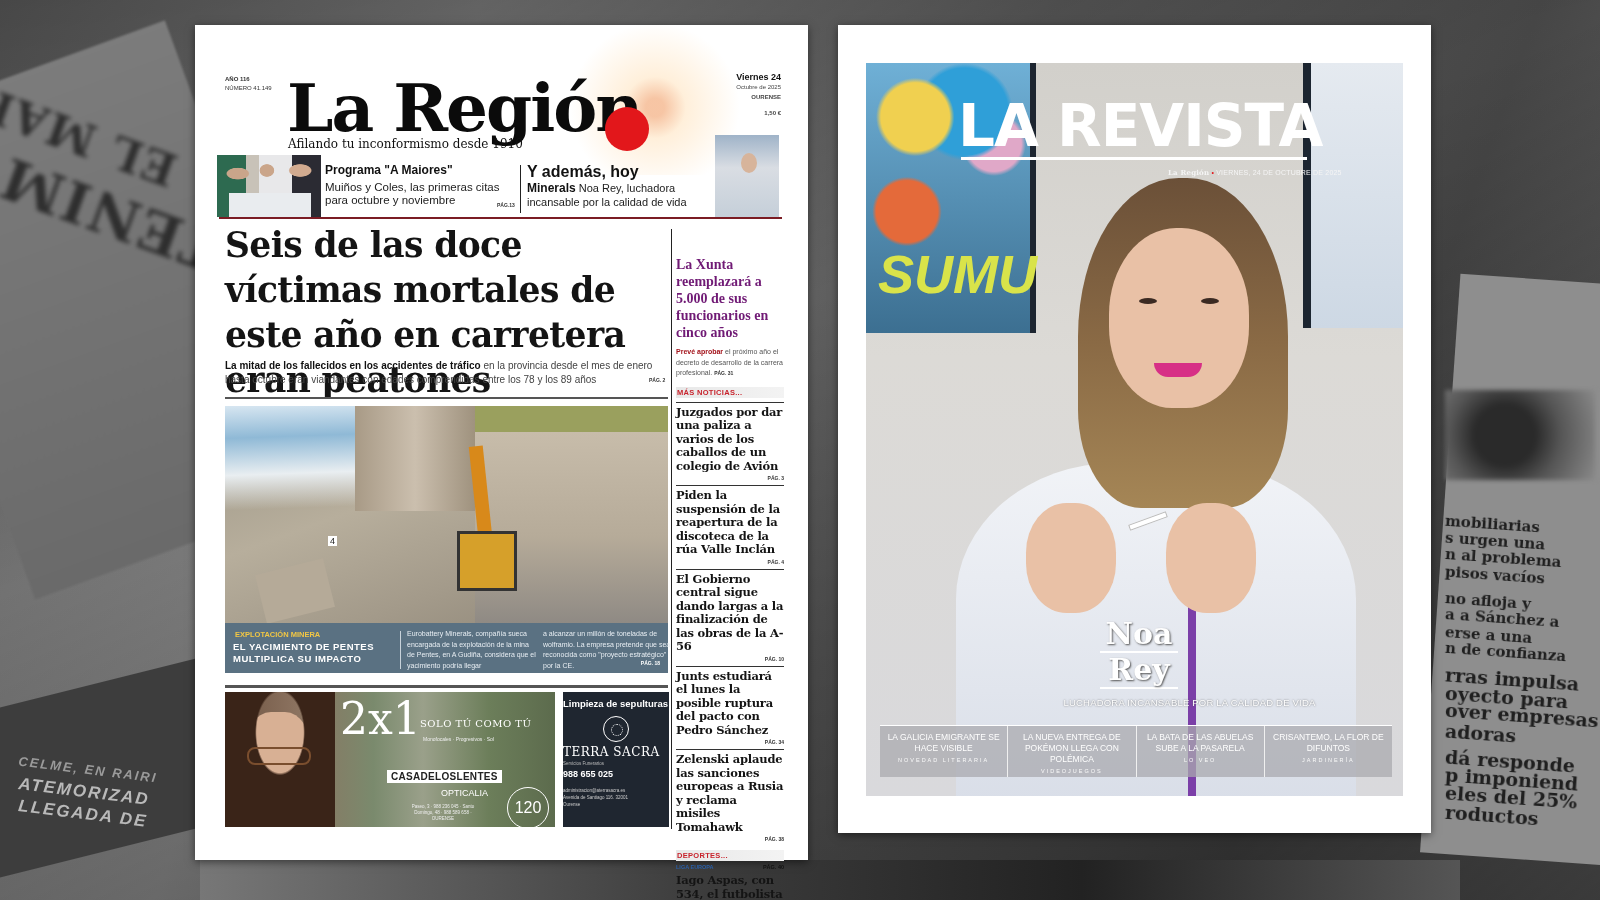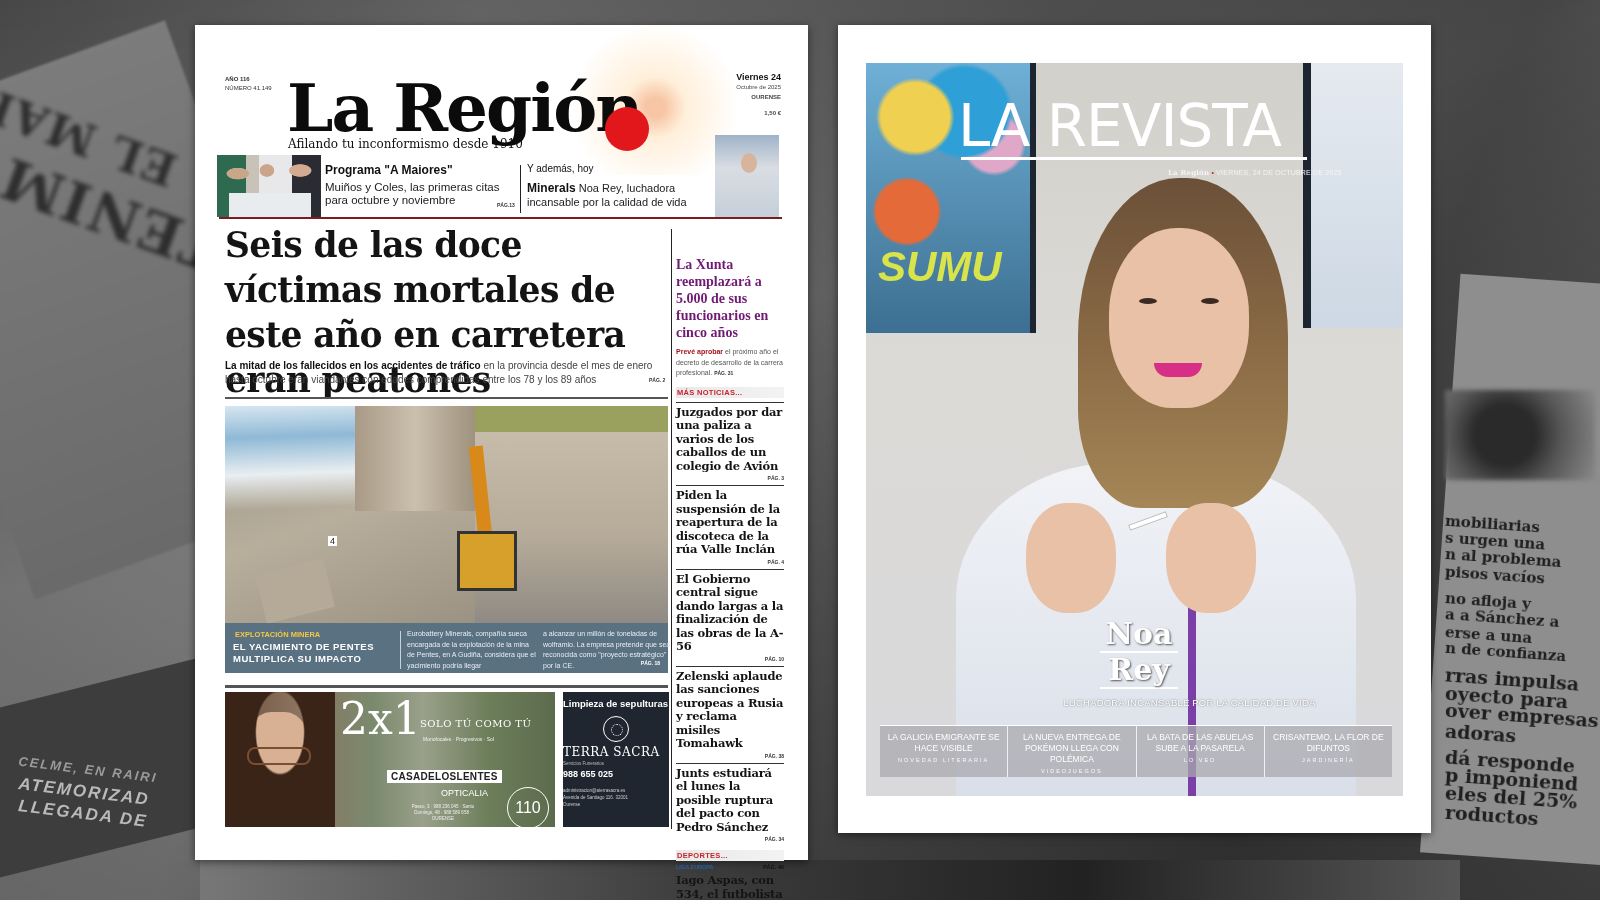--- a/index.html
+++ b/index.html
@@ -96,21 +96,21 @@
       radial-gradient(ellipse at 80% 25%, #d2ab90 0 9%, transparent 10%),
       linear-gradient(90deg, #2d6a50 0 28%, #c8c2b8 28% 40%, #e8e8ea 40% 72%, #2b2b33 72%);
   }
   .fp-promo-photo-shirt {
     position: absolute; left: 34px; top: 168px; width: 82px; height: 24px; background: #e9ecef;
   }
   .fp-promo-title { position: absolute; left: 130px; top: 138px; font-size: 12px; font-weight: bold; color: #111; }
   .fp-promo-text { position: absolute; left: 130px; top: 156px; width: 200px; font-size: 11.5px; line-height: 13px; color: #222; }
   .fp-promo-pag { position: absolute; left: 302px; top: 177px; font-size: 5px; font-weight: bold; color: #333; }
   .fp-promo-divider { position: absolute; left: 325px; top: 140px; width: 1px; height: 48px; background: #222; }
-  .fp-also-title { position: absolute; left: 332px; top: 138px; font-size: 10px; font-weight: normal; color: #111; }
+  .fp-also-title { position: absolute; left: 332px; top: 138px; font-size: 16px; font-weight: bold; color: #111; }
   .fp-also-text { position: absolute; left: 332px; top: 156px; width: 190px; font-size: 11px; line-height: 14px; color: #222; }
   .fp-also-text .hl { font-weight: bold; font-size: 12px; color: #111; }
   .fp-also-cover {
     position: absolute; left: 520px; top: 110px; width: 64px; height: 82px;
     background: linear-gradient(180deg,#9fb3c8 0%,#d9dde3 40%,#c5cfd9 100%);
   }
   .fp-also-cover-face {
     position: absolute; left: 546px; top: 128px; width: 16px; height: 20px; border-radius: 50%; background: #d7b49b;
   }
   .fp-topbar { position: absolute; left: 24px; top: 192px; width: 563px; height: 2px; background: #7b1c24; }
@@ -202,38 +202,38 @@
   .rv-poster-l {
     position: absolute; left: 0; top: 0; width: 170px; height: 270px;
     background:
       radial-gradient(circle at 30% 20%, #f0d050 0 14%, transparent 16%),
       radial-gradient(circle at 60% 18%, #2f9fd8 0 18%, transparent 20%),
       radial-gradient(circle at 78% 30%, #e0a8c8 0 12%, transparent 14%),
       radial-gradient(circle at 25% 55%, #e46a3a 0 16%, transparent 18%),
       linear-gradient(180deg,#6fb0d6,#3c6f91);
     border-right: 6px solid #1d2530;
   }
-  .rv-poster-l .word { position: absolute; left: 12px; top: 180px; font-size: 42px; font-weight: bold; color: #d9e34a; font-style: italic; }
+  .rv-poster-l .word { position: absolute; left: 12px; top: 180px; font-size: 54px; font-weight: bold; color: #d9e34a; font-style: italic; }
   .rv-poster-r {
     position: absolute; right: 0; top: 0; width: 100px; height: 265px;
     background: linear-gradient(180deg,#e5eaf0,#cdd8e4); border-left: 8px solid #1c2530;
   }
   .rv-hair { position: absolute; left: 212px; top: 115px; width: 210px; height: 330px; border-radius: 48% 48% 30% 30%; background: linear-gradient(180deg,#6b5038,#8a6a45 50%,#a58656); }
   .rv-face { position: absolute; left: 243px; top: 165px; width: 140px; height: 180px; border-radius: 48% 48% 45% 45%; background: #e9c1a6; }
   .rv-eye { position: absolute; top: 235px; width: 18px; height: 6px; border-radius: 50%; background: #3b2a22; }
   .rv-eye.l { left: 273px; } .rv-eye.r { left: 335px; }
   .rv-lips { position: absolute; left: 288px; top: 300px; width: 48px; height: 14px; border-radius: 0 0 24px 24px; background: #d72f86; }
   .rv-coat { position: absolute; left: 90px; top: 400px; width: 400px; height: 340px; border-radius: 40% 40% 0 0; background: linear-gradient(180deg,#f1f3f7,#d9dee8); }
   .rv-stripe { position: absolute; left: 322px; top: 450px; width: 8px; height: 283px; background: #7b3fa8; }
   .rv-hand { position: absolute; top: 440px; width: 90px; height: 110px; border-radius: 45%; background: #e9c1a6; }
   .rv-hand.l { left: 160px; } .rv-hand.r { left: 300px; }
   .rv-cig { position: absolute; left: 262px; top: 455px; width: 40px; height: 6px; background: #fff; transform: rotate(-20deg); border: 1px solid #bbb; }
 
   .rv-title {
-    position: absolute; left: 120px; top: 70px; font-family: "DejaVu Sans", sans-serif; font-weight: normal;
+    position: absolute; left: 120px; top: 70px; font-family: "DejaVu Sans", sans-serif; font-weight: bold;
     font-size: 58px; color: #fff; letter-spacing: -1px; line-height: 62px;
   }
   .rv-title-rule { position: absolute; left: 123px; top: 132px; width: 346px; height: 3px; background: #fff; }
   .rv-masthead { position: absolute; left: 330px; top: 143px; font-size: 7px; color: #f5f5f5; letter-spacing: .2px; }
   .rv-masthead .brand { font-family: "DejaVu Serif", serif; font-weight: bold; }
   .rv-masthead .dot { color: #e2171b; }
 
   .rv-name {
     position: absolute; left: 262px; top: 592px; width: 78px; text-align: center;
     font-family: "DejaVu Serif", serif; font-weight: bold; font-size: 30px; line-height: 34px; color: #fff;
@@ -340,21 +340,21 @@
   <div class="fp-ad-opt">
     <div class="face"></div>
     <div class="hair"></div>
     <div class="glasses"></div>
     <div class="promo">2x1</div>
     <div class="slogan">SOLO TÚ COMO TÚ</div>
     <div class="small">Monofocales · Progresivos · Sol</div>
     <div class="brand">CASADELOSLENTES</div>
     <div class="brand2">OPTICALIA</div>
     <div class="addr">Paseo, 3 · 988 236 045 · Santo Domingo, 48 · 988 589 658 · OURENSE</div>
-    <div class="years">110</div>
+    <div class="years">120</div>
   </div>
   <div class="fp-ad-terra">
     <div class="t1">Limpieza de sepulturas</div>
     <div class="emblem"></div>
     <div class="brand">TERRA SACRA</div>
     <div class="sub">Servicios Funerarios</div>
     <div class="phone">988 655 025</div>
     <div class="addr">
       <div>administracion@aterrasacra.es</div>
       <div>Avenida de Santiago 116. 32001</div>
@@ -378,26 +378,26 @@
     </div>
     <div class="rc-item">
       <div class="rc-item-title">Piden la suspensión de la reapertura de la discoteca de la rúa Valle Inclán</div>
       <div class="rc-pag">PÁG. 4</div>
     </div>
     <div class="rc-item">
       <div class="rc-item-title">El Gobierno central sigue dando largas a la finalización de las obras de la A-56</div>
       <div class="rc-pag">PÁG. 10</div>
     </div>
     <div class="rc-item">
+      <div class="rc-item-title">Junts estudiará el lunes la posible ruptura del pacto con Pedro Sánchez</div>
+      <div class="rc-pag">PÁG. 34</div>
+    </div>
+    <div class="rc-item">
       <div class="rc-item-title">Zelenski aplaude las sanciones europeas a Rusia y reclama misiles Tomahawk</div>
       <div class="rc-pag">PÁG. 38</div>
-    </div>
-    <div class="rc-item">
-      <div class="rc-item-title">Junts estudiará el lunes la posible ruptura del pacto con Pedro Sánchez</div>
-      <div class="rc-pag">PÁG. 34</div>
     </div>
 
     <div class="rc-section">DEPORTES...</div>
     <div class="rc-kicker-row">
       <span class="k">LIGA EUROPA</span>
       <span>PÁG. 40</span>
     </div>
     <div class="rc-item-title" style="margin-top:4px">Iago Aspas, con 534, el futbolista del Celta con más partidos disputados</div>
   </div>
 </div>

